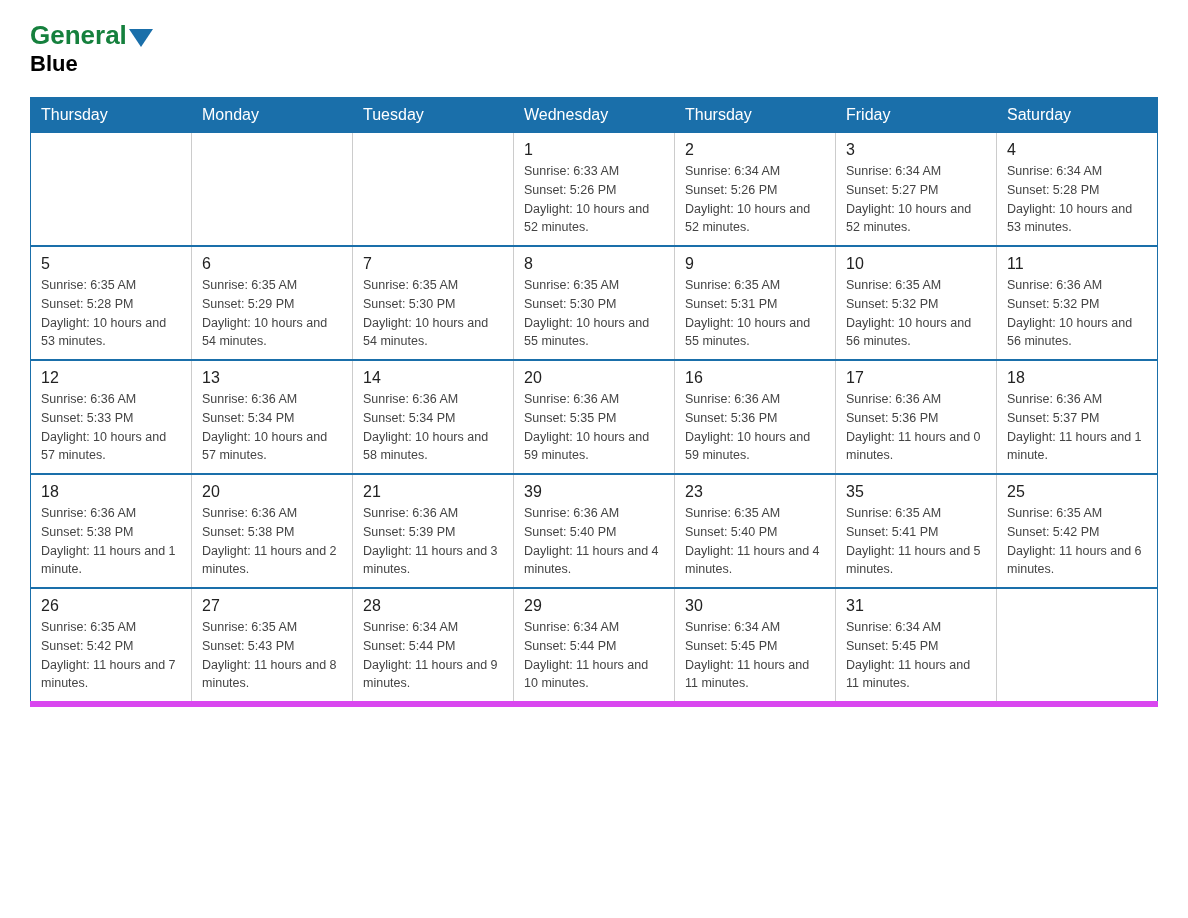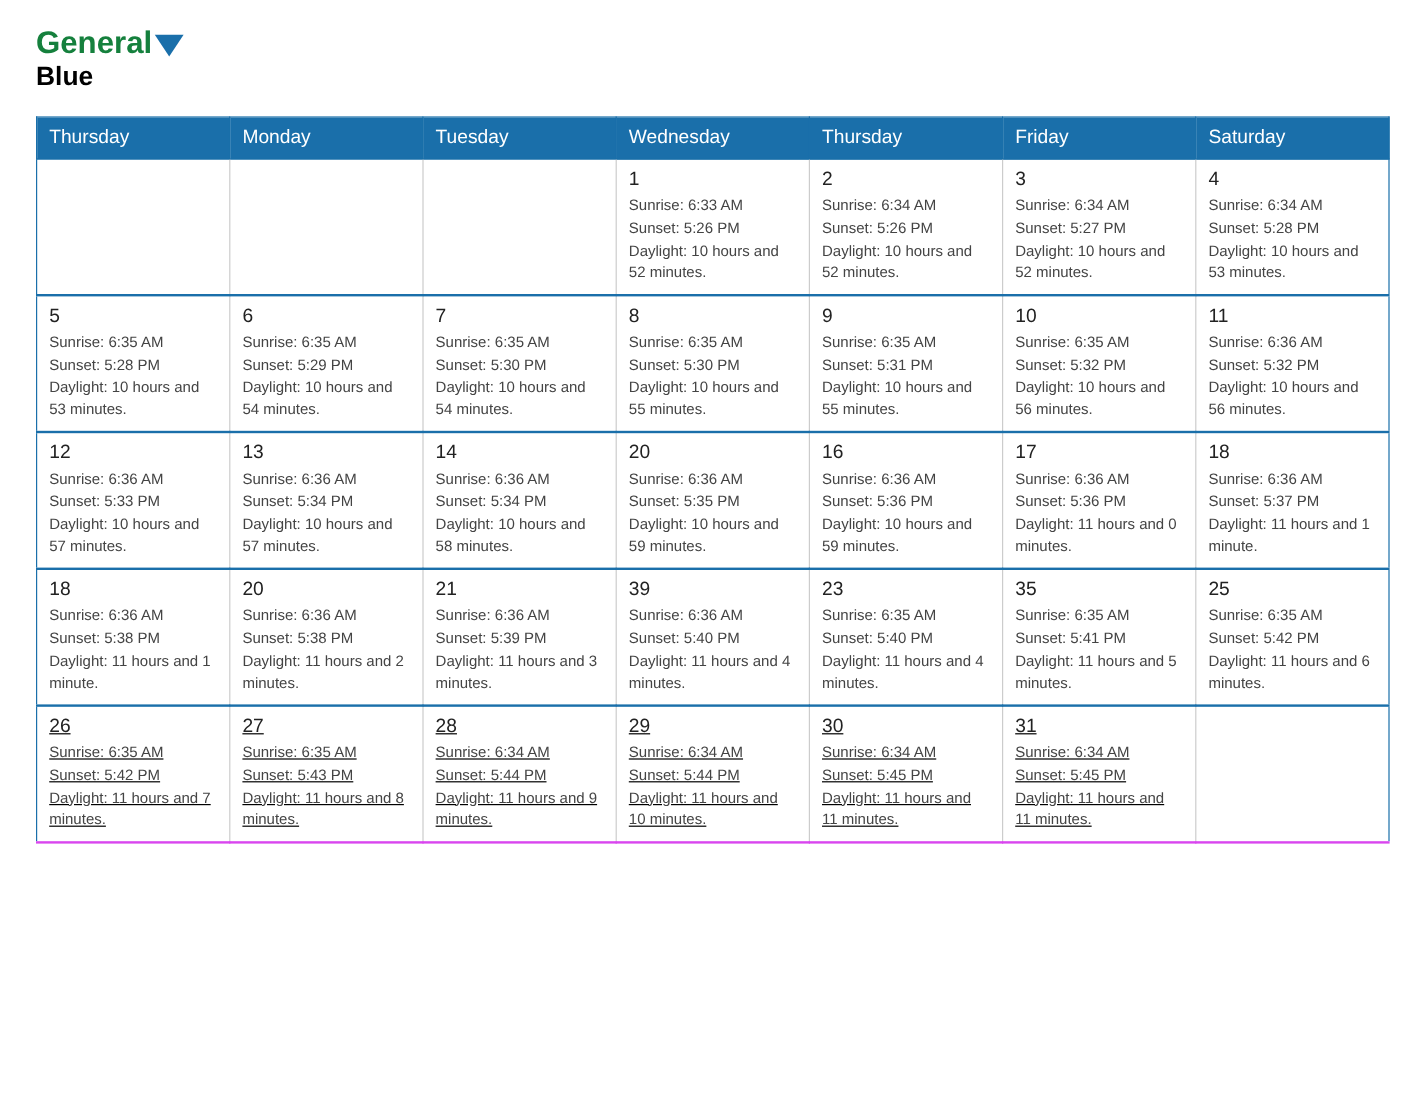--- a/index.html
+++ b/index.html
@@ -86,22 +86,21 @@
       width: calc(100% / 7);
       min-height: 90px;
     }
     .calendar tbody td:first-child {
       border-left: 1px solid #1a6faa;
     }
     .calendar tbody td:last-child {
       border-right: 1px solid #1a6faa;
     }
     .calendar tbody tr:last-child {
-      border-bottom: 2px solid #d946ef;
-      text-decoration: underline;
+      border-bottom: 6px solid #d946ef;
     }
     .day-number {
       font-size: 16px;
       color: #222;
       font-weight: normal;
       display: block;
       margin-bottom: 3px;
     }
     .day-info {
       font-size: 12.5px;

